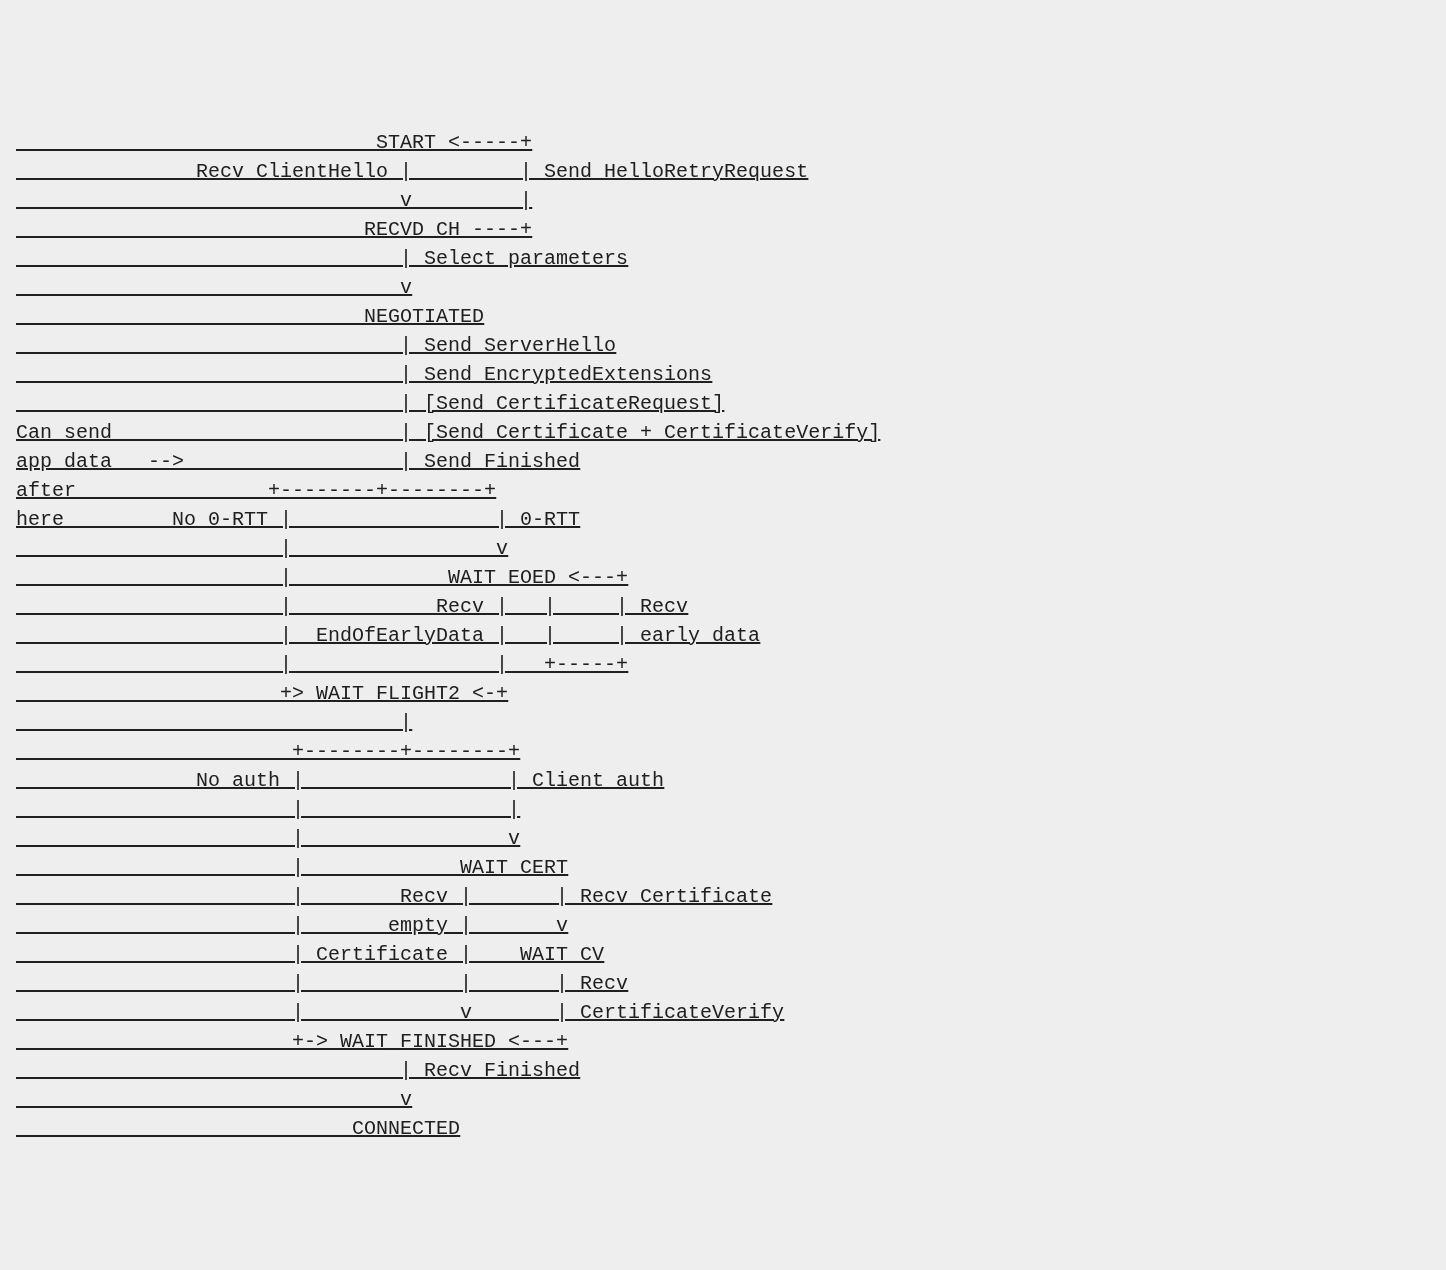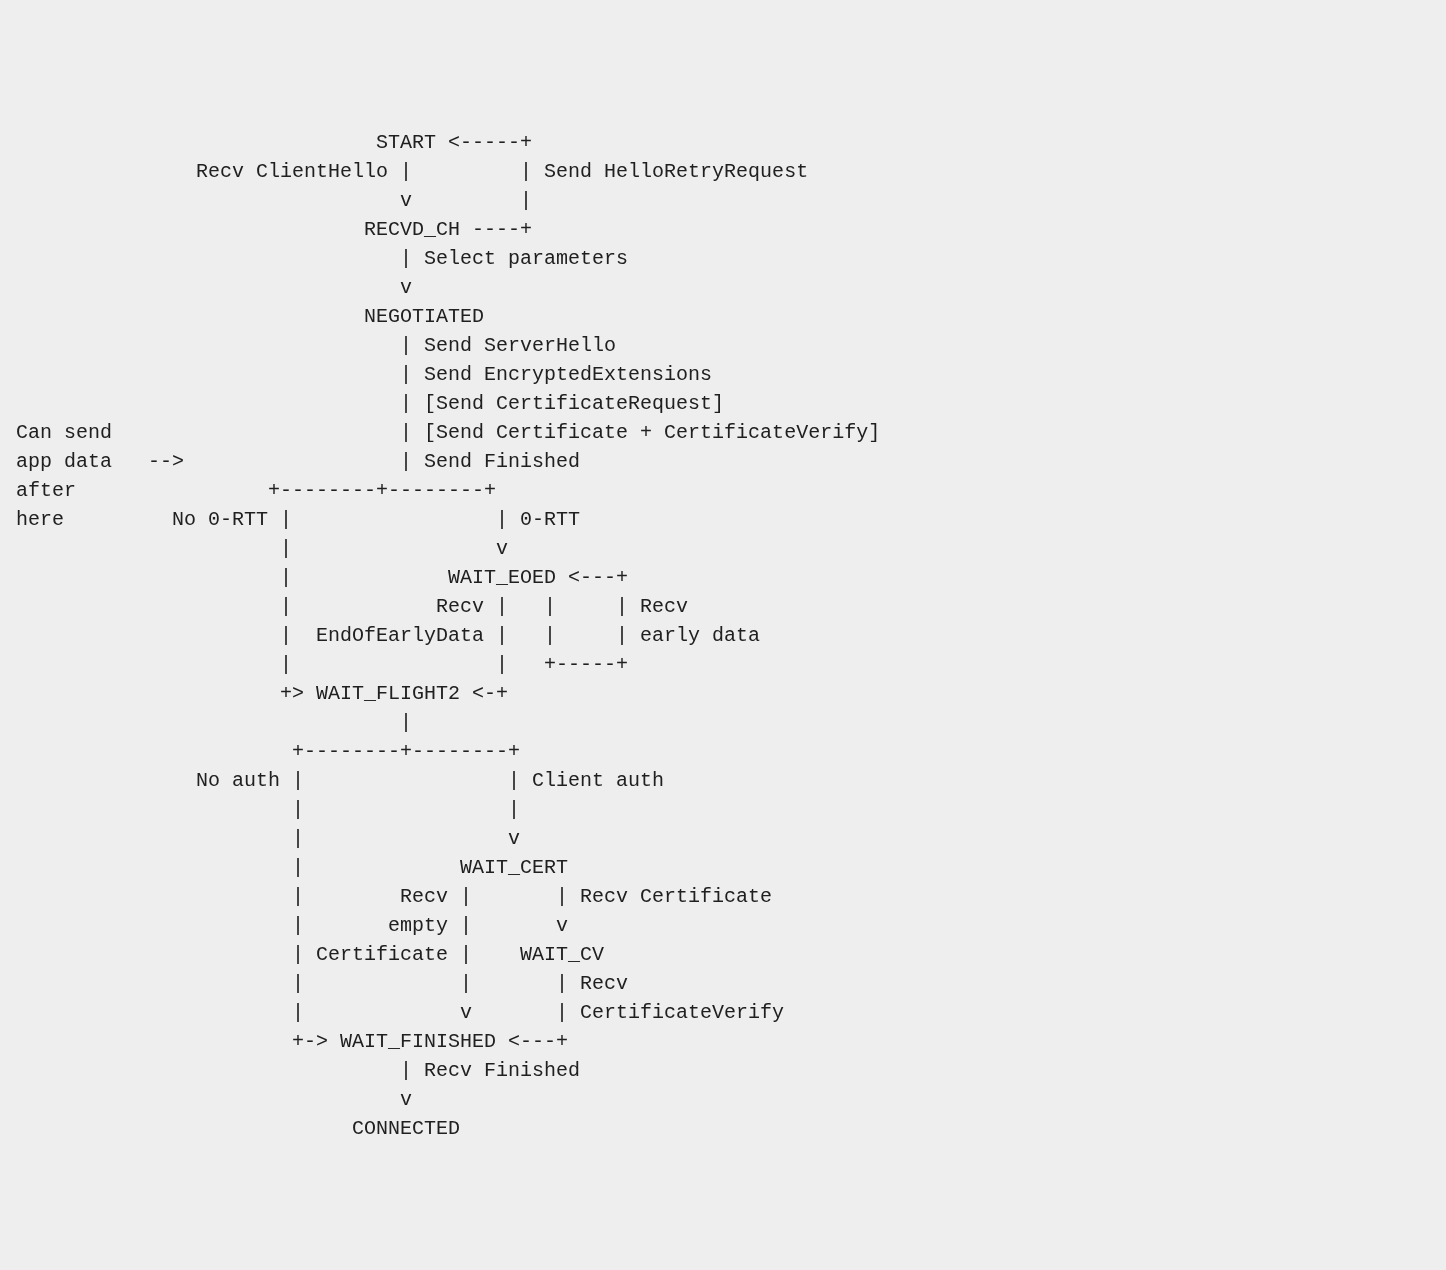--- a/index.html
+++ b/index.html
@@ -1,18 +1,19 @@
 <!DOCTYPE html>
 <html><head>
   <meta charset="utf-8">
   <style>
     * {
       margin: 0;
       padding: 0;
       box-sizing: border-box;
+      text-decoration: underline;
     }
     body {
       background: #eeeeee;
       padding: 12px 16px;
       font-family: "SF Mono", "Menlo", "Consolas", "Liberation Mono", "Courier New", monospace;
       font-size: 20px;
       line-height: 1.45;
       color: #202020;
       white-space: pre;
     }

